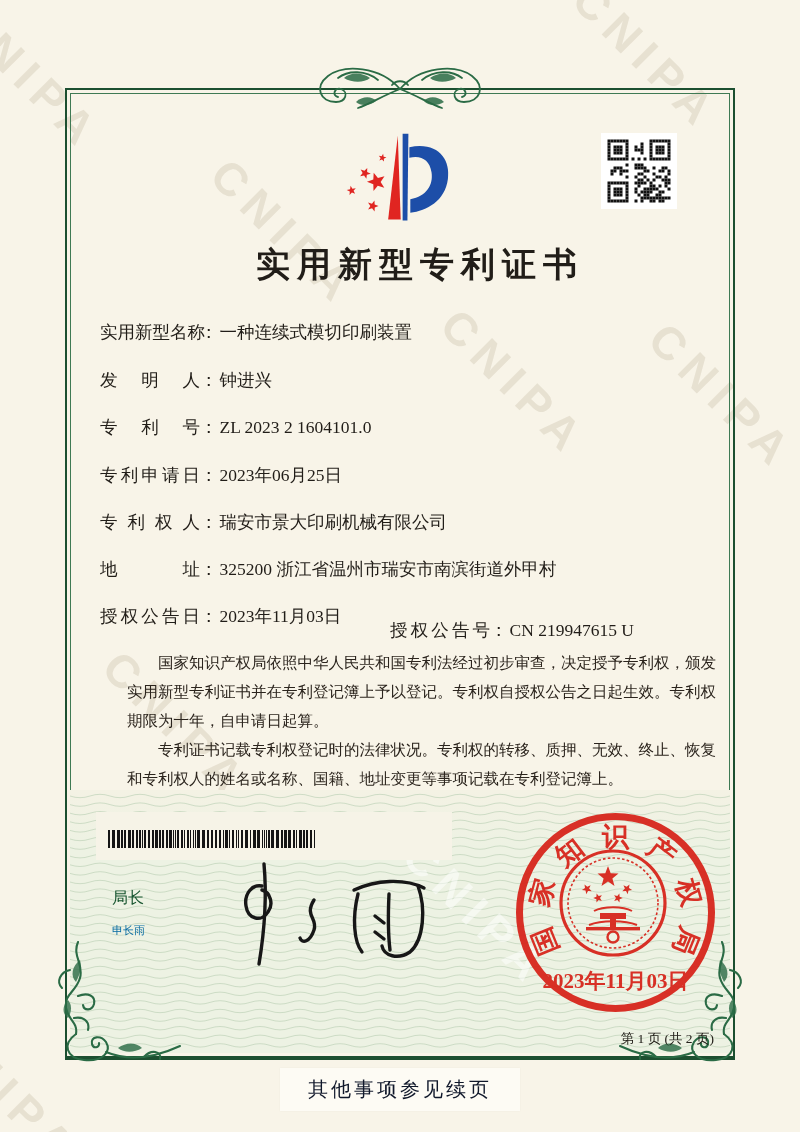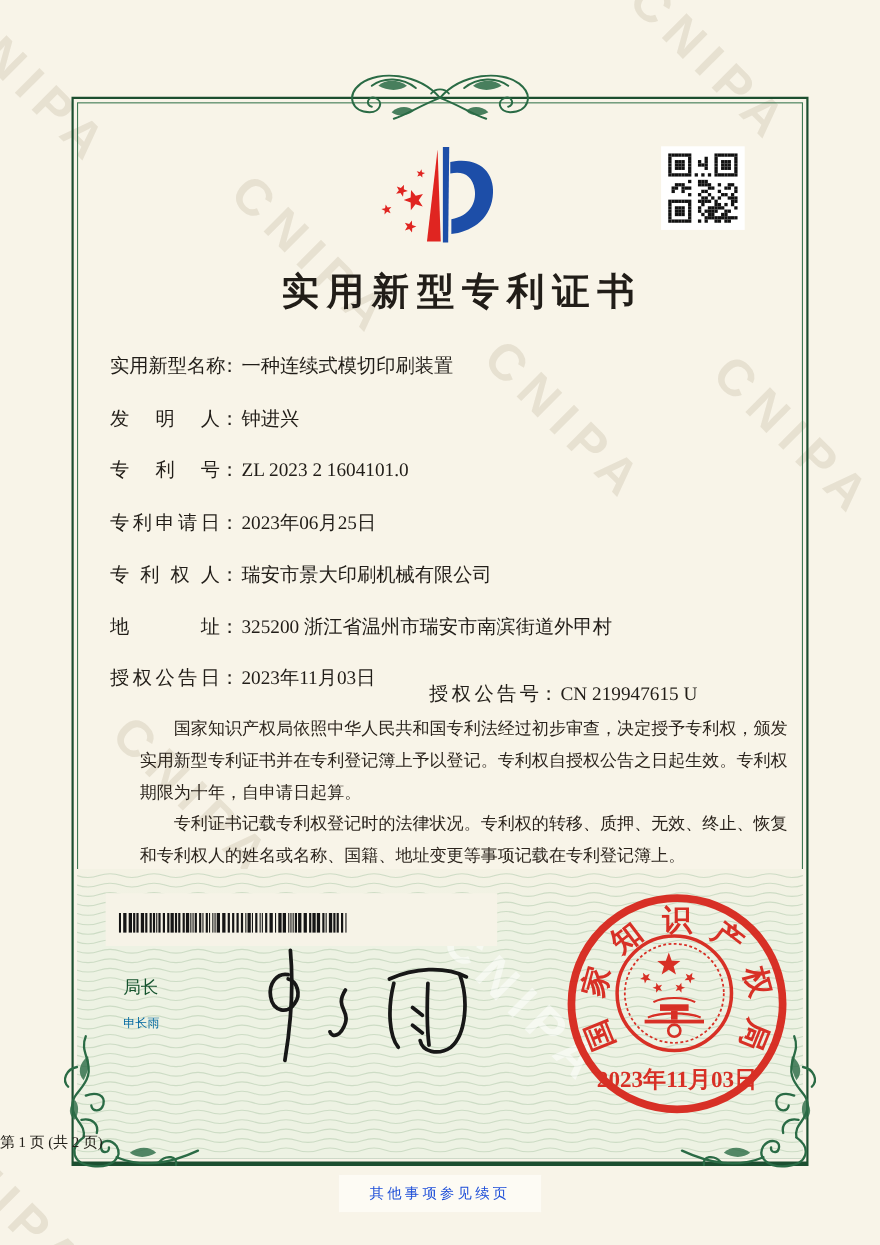--- a/index.html
+++ b/index.html
@@ -27,24 +27,24 @@
       color:#2b241d;margin-left:28px;}
   .paras p{margin:0;text-indent:2em;}
   .white-strip{position:absolute;left:96px;top:812px;width:356px;height:48px;background:#f6f3e7;}
   .barcode{position:absolute;left:108px;top:830px;}
   .sig-title{position:absolute;left:112px;top:888px;font-family:"Liberation Sans","DejaVu Sans",sans-serif;
       font-size:16px;color:#14532d;}
   .sig-name{position:absolute;left:112px;top:923px;font-family:"Liberation Sans","DejaVu Sans",sans-serif;
       font-size:11px;color:#0369a1;}
   .sig-script{position:absolute;left:226px;top:860px;}
   .seal{position:absolute;left:513px;top:810px;opacity:.95;}
-  .page-num{position:absolute;left:0;top:1030px;width:714px;text-align:left;font-size:13.5px;color:#23201a;}
+  .page-num{position:absolute;left:0;top:1030px;width:714px;text-align:right;font-size:13.5px;color:#23201a;}
   .cont-box{position:absolute;left:50%;top:1068px;transform:translateX(-50%);
       background:#fdfbf4;padding:8px 28px;box-shadow:0 0 2px rgba(0,0,0,0.04);}
-  .cont-text{font-size:13px;letter-spacing:3px;color:#1d4ed8;text-align:right;}
+  .cont-text{font-size:20px;letter-spacing:3px;color:#0f172a;text-align:right;}
   .ornament-top{position:absolute;left:278px;top:56px;}
   .flourish{position:absolute;top:940px;}
   .flourish.left{left:48px;}
   .flourish.right{left:617px;transform:scaleX(-1);}
 </style>
 </head>
 <body>
 
 <div class="page">
 

